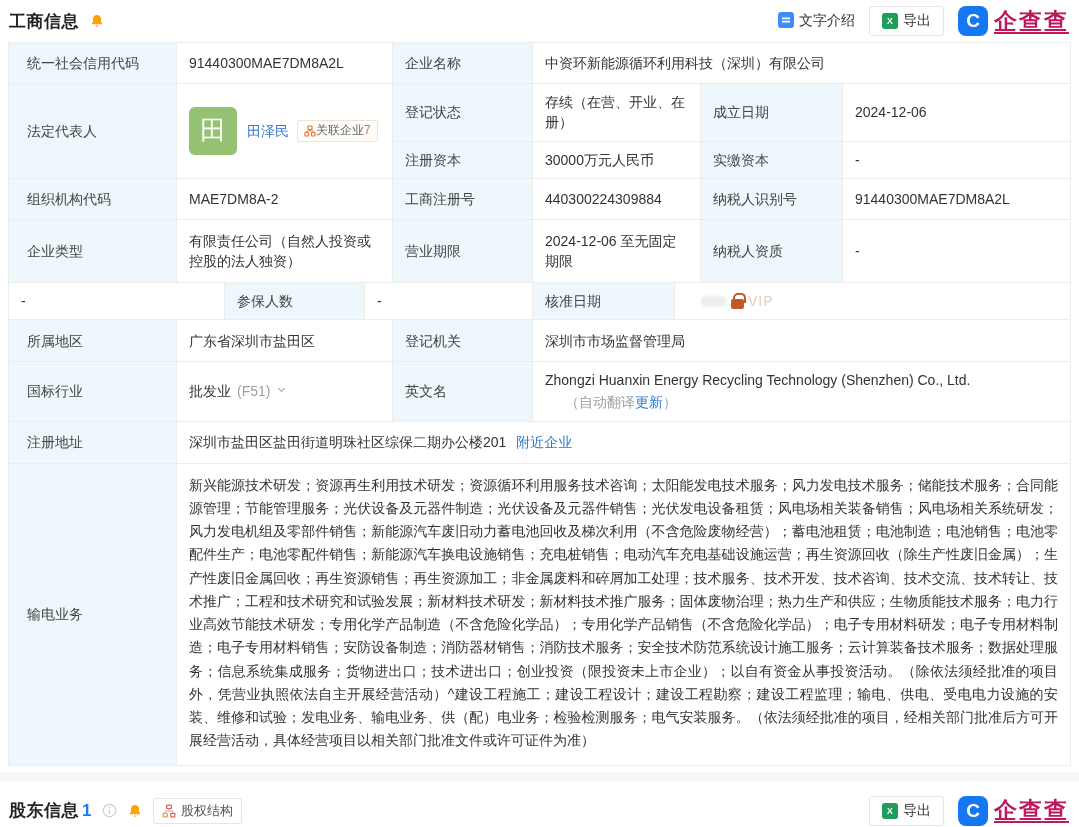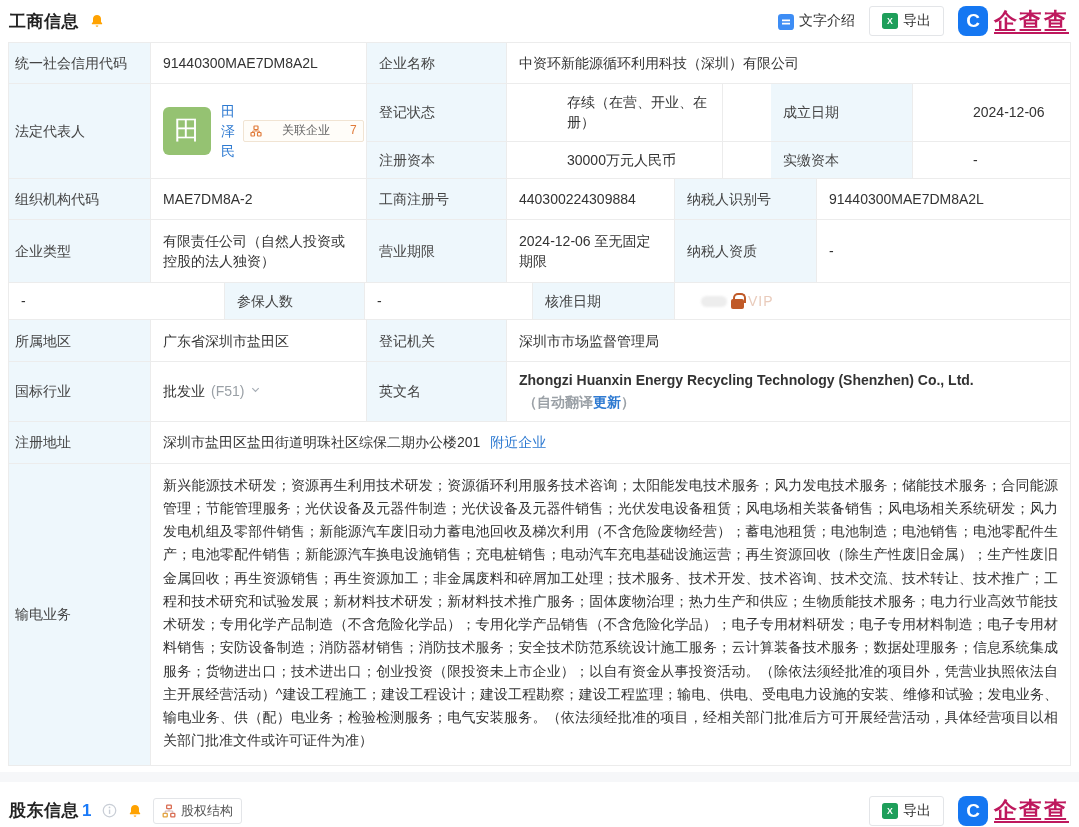--- a/index.html
+++ b/index.html
@@ -8,56 +8,56 @@
   .page { width:1079px; height:827px; background:#fff; }
 
   
   .sec-head { display:flex; align-items:center; justify-content:space-between;
     padding:8px 10px 8px 9px; height:42px; }
   .sec-title { font-size:17px; font-weight:bold; color:#222; letter-spacing:0.5px; }
   .sec-title .count { color:#1a7af8; margin-left:3px; }
   .head-left { display:flex; align-items:center; gap:10px; }
   .head-right { display:flex; align-items:center; gap:14px; }
   .bell { width:16px; height:16px; display:inline-flex; }
-  .text-intro { display:flex; align-items:flex-end; gap:5px; font-size:14px; color:#333; cursor:pointer; }
+  .text-intro { display:flex; align-items:flex-start; gap:5px; font-size:14px; color:#333; cursor:pointer; }
   .btn { display:flex; align-items:center; gap:5px; border:1px solid #e3e5e8; background:#fff;
     border-radius:3px; height:30px; padding:0 12px; font-size:14px; color:#333; cursor:pointer; }
   .btn-small { height:26px; padding:0 8px; font-size:13px; color:#555; }
   .brand { display:flex; align-items:center; gap:6px; }
   .brand-ico { width:30px; height:30px; border-radius:8px; background:#1577f2; color:#fff;
     display:flex; align-items:center; justify-content:center; font-size:19px; font-weight:bold; }
   .brand-txt { font-size:23px; font-weight:bold; color:#be185d; letter-spacing:2px;
     text-decoration:underline; text-decoration-thickness:2px; text-underline-offset:3px; }
   .info-ico { width:15px; height:15px; display:inline-flex; }
 
   
   .biz-table { margin:0 8px; border:1px solid #ececec; border-bottom:1px solid #ececec; }
   .row { display:flex; border-bottom:1px solid #ececec; }
   .row:last-child { border-bottom:none; }
   .cell { padding:8px 12px; font-size:14px; display:flex; align-items:center;
     border-right:1px solid #ececec; line-height:1.45; }
   .lbl { background:#eef7fc; color:#444; }
-  .c1 { width:142px; padding-left:6px; }
+  .c1 { width:168px; padding-left:18px; }
   .c2 { width:216px; }
   .c3 { width:140px; }
   .c4 { width:168px; }
   .c5 { width:142px; }
   .c6 { flex:1; border-right:none; }
   .span-rest { flex:1; border-right:none; }
   .h40 { min-height:40px; } .h62 { min-height:62px; } .h41 { min-height:41px; }
   .sub-col { flex:1; display:flex; flex-direction:column; }
-  .sub-row { display:flex; flex:1;gap:48px; }
+  .sub-row { display:flex; flex:1; }
   .sub-row + .sub-row { border-top:1px solid #ececec; }
   .sub-row .cell { border-bottom:none; }
 
   a.link { color:#2e7ad1; text-decoration:none; cursor:pointer;text-align:center; }
   .dim { color:#9aa0a6; }
   .avatar { width:48px; height:48px; border-radius:6px; background:#95c272; color:#fff;
     font-size:26px; display:flex; align-items:center; justify-content:center; margin-right:10px; flex:0 0 48px; }
-  .assoc-badge { display:inline-flex; align-items:center; gap:20px; border:1px solid #f1e4d3;
+  .assoc-badge { display:inline-flex; align-items:center; gap:0; border:1px solid #f1e4d3;
     background:#fffdf9; border-radius:2px; padding:1px 6px; margin-left:8px; font-size:12px;
     color:#666; cursor:pointer; white-space:nowrap; }
   .assoc-badge b { color:#e07b3a; font-weight:normal; }
   .caret-down { margin-left:6px; color:#a6adb5; font-size:11px; }
   .scope-cell { line-height:1.66; text-align:justify; color:#333; align-items:flex-start; padding-top:10px; padding-bottom:12px; }
   .scope-lbl { align-items:center; }
 
   
   .vip { display:inline-flex; align-items:center; gap:3px; cursor:pointer; }
   .vip .blob { width:26px; height:11px; border-radius:6px; background:#ededed; filter:blur(1px); }
@@ -194,23 +194,23 @@
       <div class="cell c2">
         <span>批发业</span>
         <span class="dim" style="margin-left:6px">(F51)</span>
         <span class="caret-down">
           <svg width="11" height="11" viewBox="0 0 24 24">
               <path d="M5 9l7 7 7-7" fill="none" stroke="#a6adb5" stroke-width="2.6"></path>
             </svg>
         </span>
       </div>
       <div class="cell lbl c3">英文名</div>
-      <div class="cell span-rest" style="flex-wrap:wrap; gap:2px;font-weight:bold;">
+      <div class="cell span-rest" style="flex-wrap:wrap; gap:2px;">
         <span>Zhongzi Huanxin Energy Recycling Technology (Shenzhen) Co., Ltd.</span>
-        <span class="dim" style="margin-left:4px">
+        <span class="dim" style="margin-left:20px">
           <span>（自动翻译</span><a class="link">更新</a><span>）</span>
         </span>
       </div>
     </div>
 
     <div class="row">
       <div class="cell lbl c1 h41">注册地址</div>
       <div class="cell span-rest">
         <span>深圳市盐田区盐田街道明珠社区综保二期办公楼201</span>
         <a class="link" style="margin-left:10px">附近企业</a>

